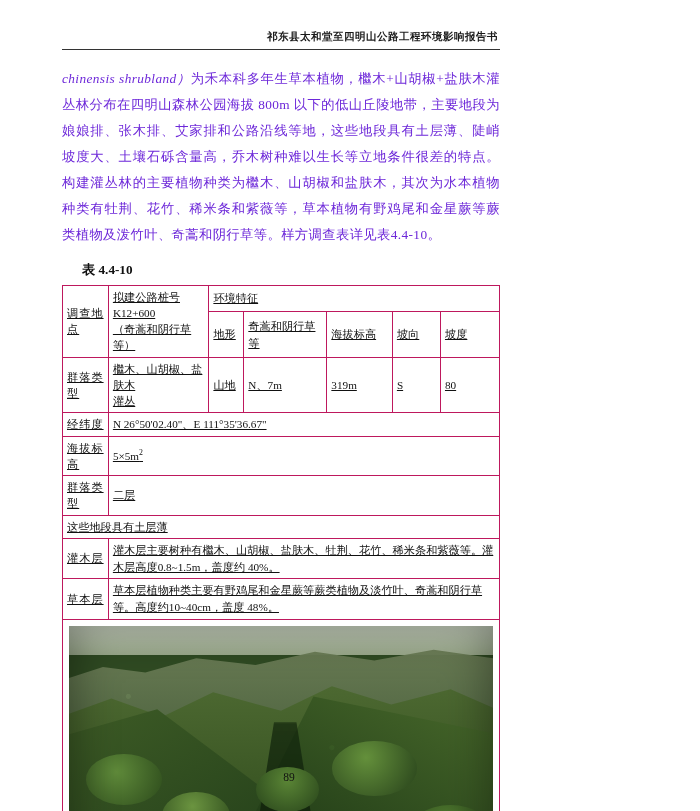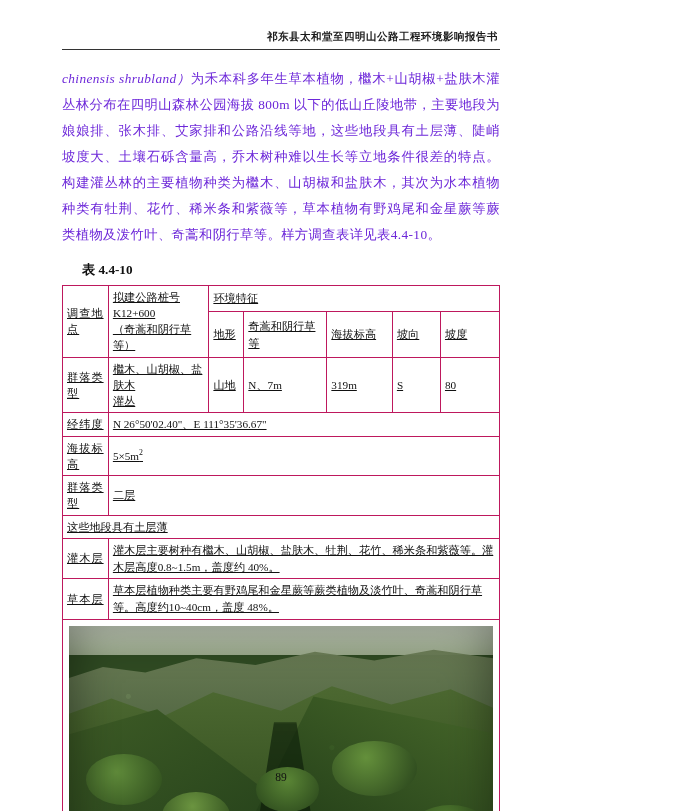--- a/index.html
+++ b/index.html
@@ -177,21 +177,21 @@
     mix-blend-mode: overlay;
   }
   .photo .vignette {
     position: absolute;
     inset: 0;
     box-shadow: inset 0 0 48px rgba(0,0,0,.45);
   }
   
   .footer {
     position: absolute;
-    left: 0;
+    left: 8px;
     bottom: 28px;
     width: 100%;
     text-align: center;
     font-size: 11.5px;
     color: #111;
   }
   sup { font-size: 0.7em; }
 </style>
 </head>
 <body>

